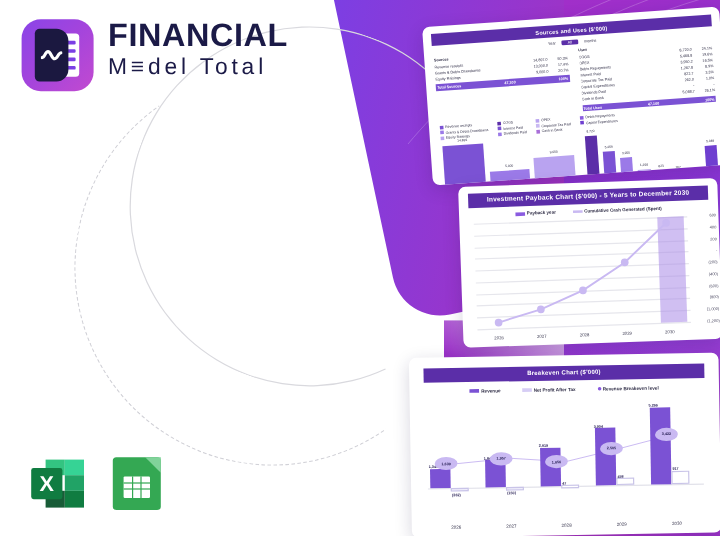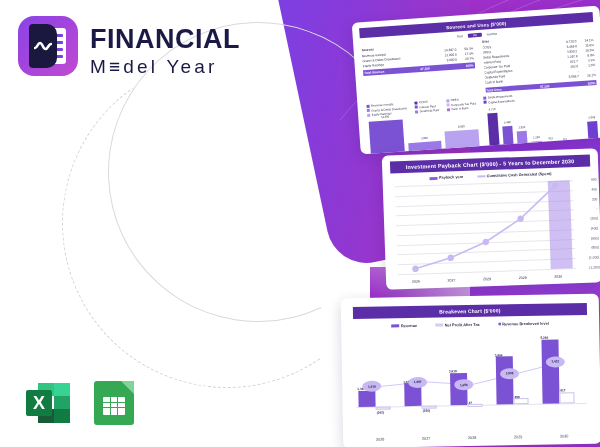--- a/index.html
+++ b/index.html
@@ -72,21 +72,21 @@
     border-right-color: transparent;
     border-top-color: transparent;
     transform: rotate(10deg);
   }
 
   
   .brand {
     position: absolute;
     left: 18px; top: 16px;
     display: flex;
-    align-items: flex-end;
+    align-items: flex-start;
     gap: 12px;
   }
   .logo-tile {
     width: 60px; height: 60px;
     border-radius: 16px;
     background: linear-gradient(135deg, #8a44e8 0%, #a244dd 45%, #c24ad0 100%);
     position: relative;
     flex: none;
   }
   .logo-doc {
@@ -307,21 +307,21 @@
           <span></span>
       </div>
       <div class="logo-card">
         <svg width="18" height="12" viewBox="0 0 18 12">
           <path d="M1,8 C3.5,8 3.5,3 6,3 C8.5,3 9,9 11.5,9 C14,9 14.5,4 17,4" stroke="#ffffff" stroke-width="2.6" fill="none" stroke-linecap="round"></path>
         </svg>
       </div>
     </div>
     <div class="brand-text">
       <div class="brand-top">FINANCIAL</div>
-      <div class="brand-sub">M≡del Year</div>
+      <div class="brand-sub">M≡del Total</div>
     </div>
   </div>
 
 
   <div class="office-icons">
     <div class="xl-icon">
       <div class="q1"></div>
         <div class="q2"></div>
         <div class="q3"></div>
         <div class="q4"></div>

